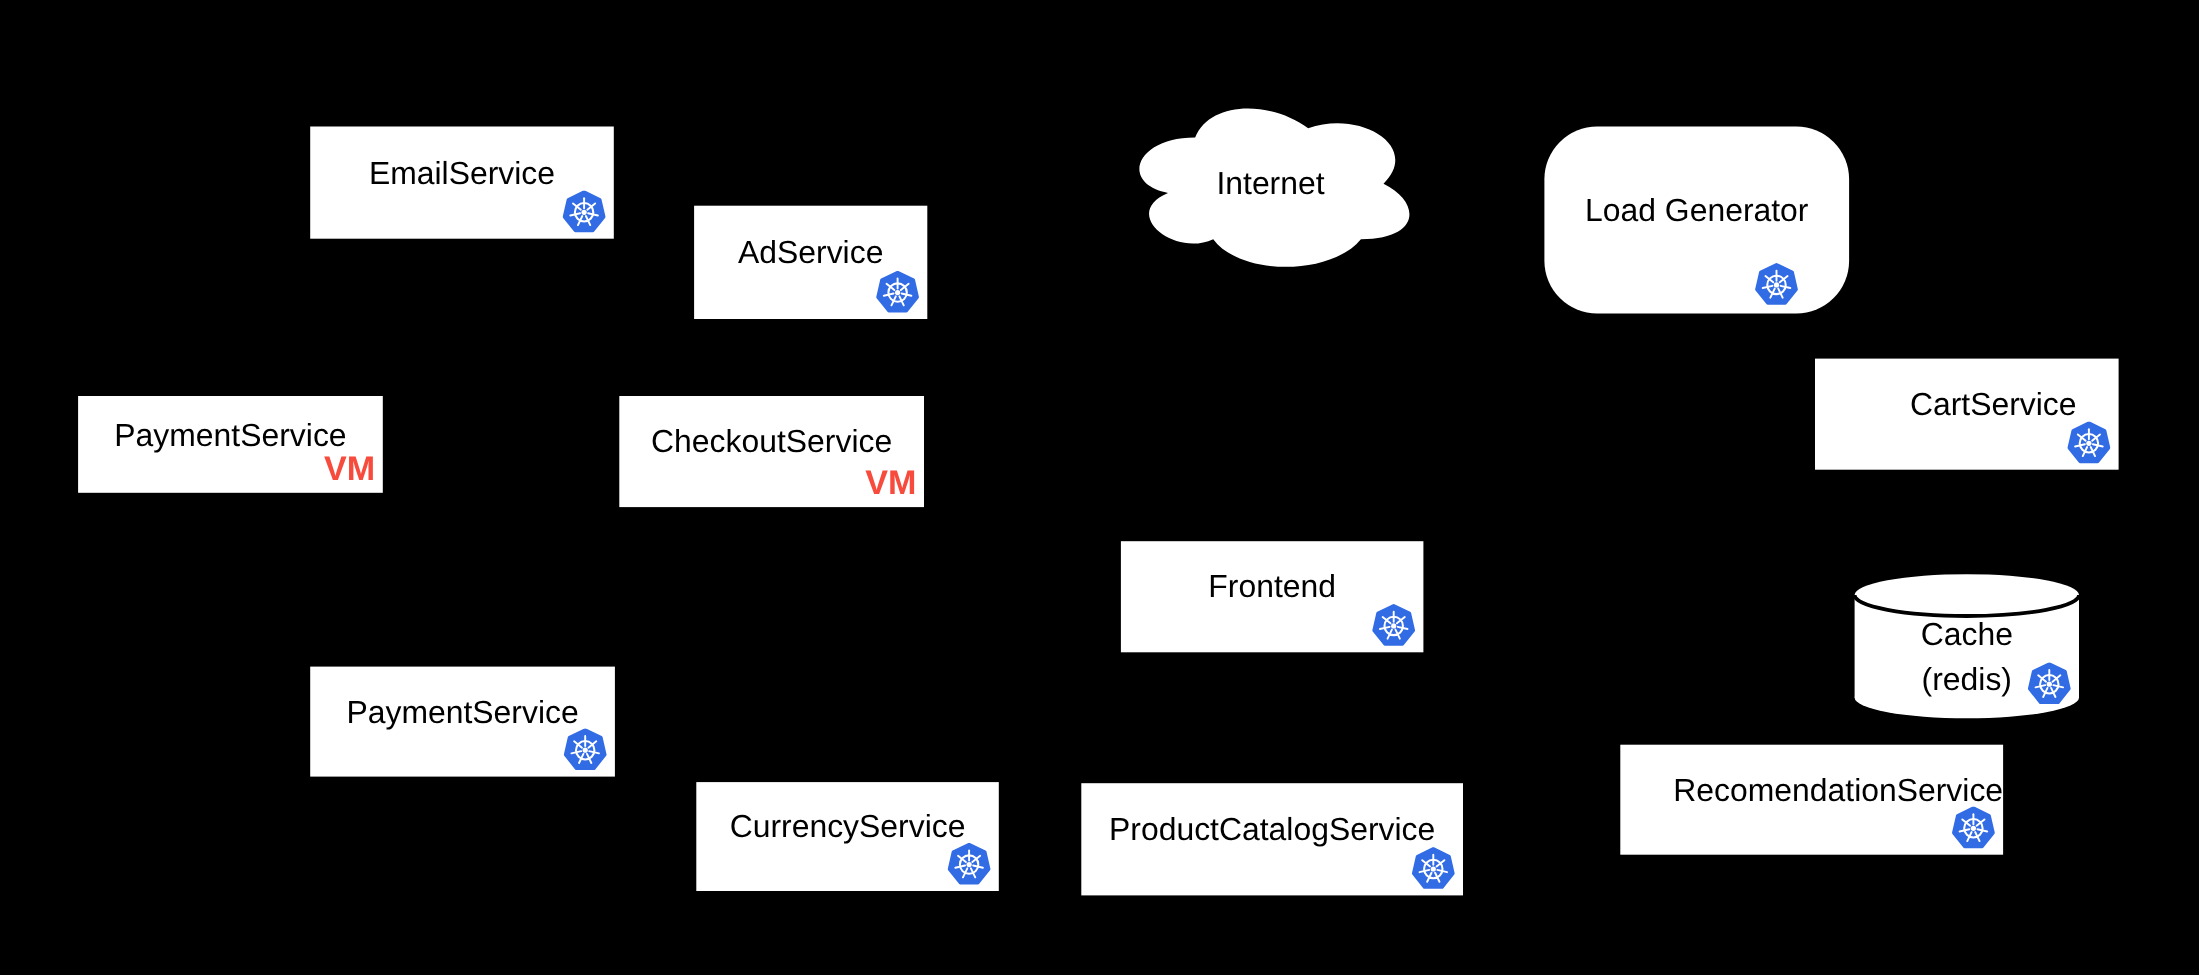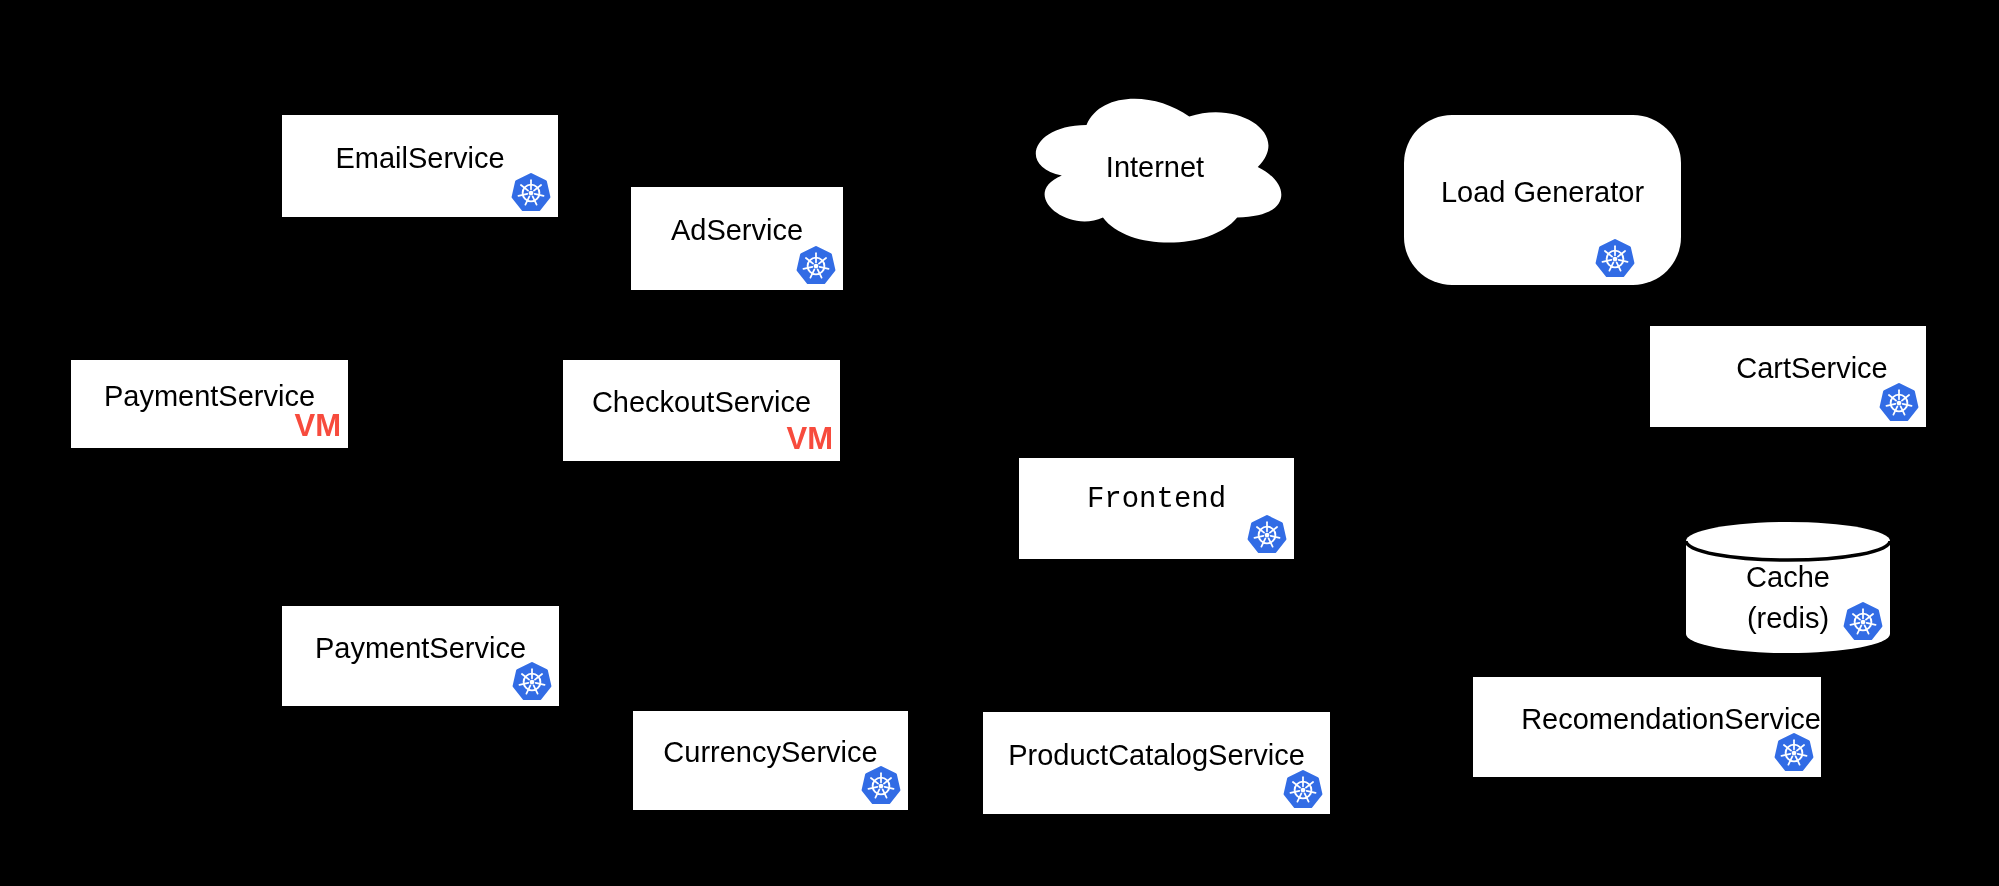--- a/index.html
+++ b/index.html
@@ -86,21 +86,21 @@
   .n-loadgen .k8s-icon { right: 46px; bottom: 6px; }
 
   
   .n-email          { left: 282px;  top: 115px; width: 276px; height: 102px; }
   .n-ad             { left: 631px;  top: 187px; width: 212px; height: 103px; }
   .n-internet       { left: 1018px; top: 83px;  width: 274px; height: 168px; }
   .n-loadgen        { left: 1404px; top: 115px; width: 277px; height: 170px; }
   .n-payment        { left: 71px;   top: 360px; width: 277px; height: 88px; }
   .n-checkout       { left: 563px;  top: 360px; width: 277px; height: 101px; }
   .n-cart           { left: 1650px; top: 326px; width: 276px; height: 101px; padding-left: 48px; }
-  .n-frontend       { left: 1019px; top: 458px; width: 275px; height: 101px; font-family: Liberation Mono, monospace; }
+  .n-frontend       { left: 1019px; top: 492px; width: 275px; height: 101px; }
   .n-cache          { left: 1684px; top: 520px; width: 208px; height: 135px; }
   .n-shipping       { left: 282px;  top: 606px; width: 277px; height: 100px; }
   .n-recommendation { left: 1473px; top: 677px; width: 348px; height: 100px; justify-content: flex-end; }
   .n-currency       { left: 633px;  top: 711px; width: 275px; height: 99px;  }
   .n-productcatalog { left: 983px;  top: 712px; width: 347px; height: 102px; }
 </style>
 </head>
 <body>
 
 <svg width="0" height="0" style="position:absolute" aria-hidden="true">

